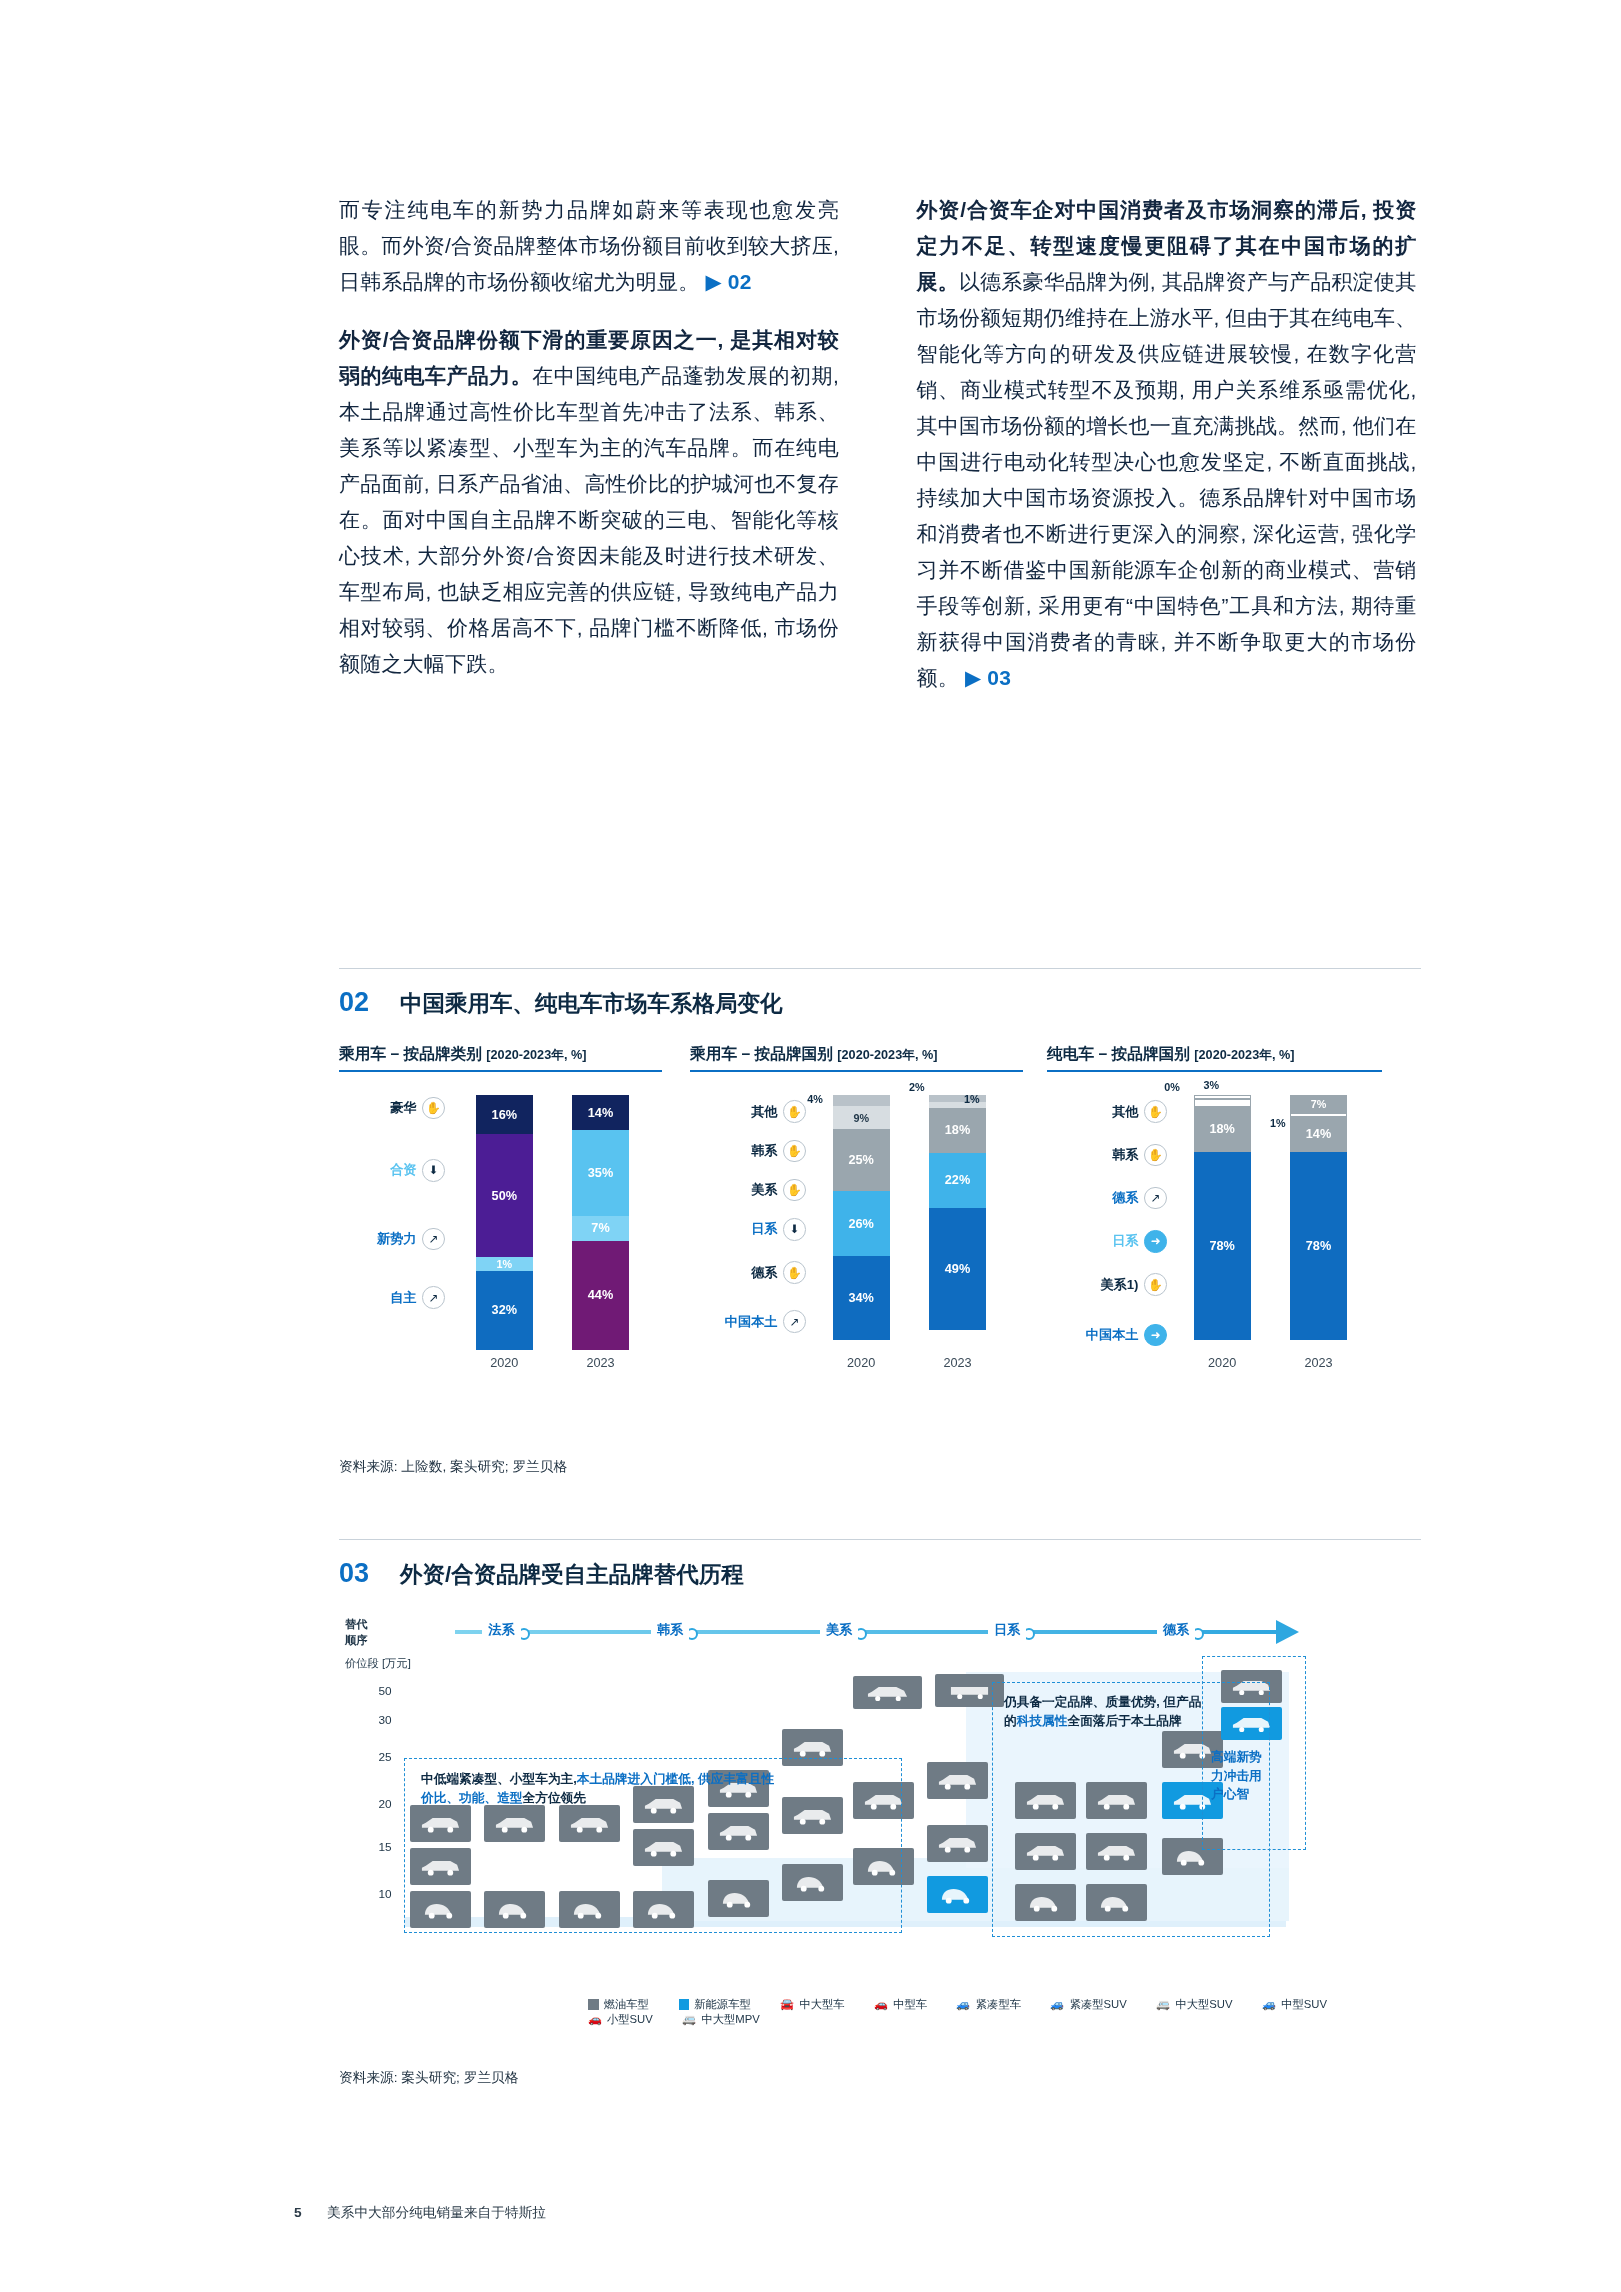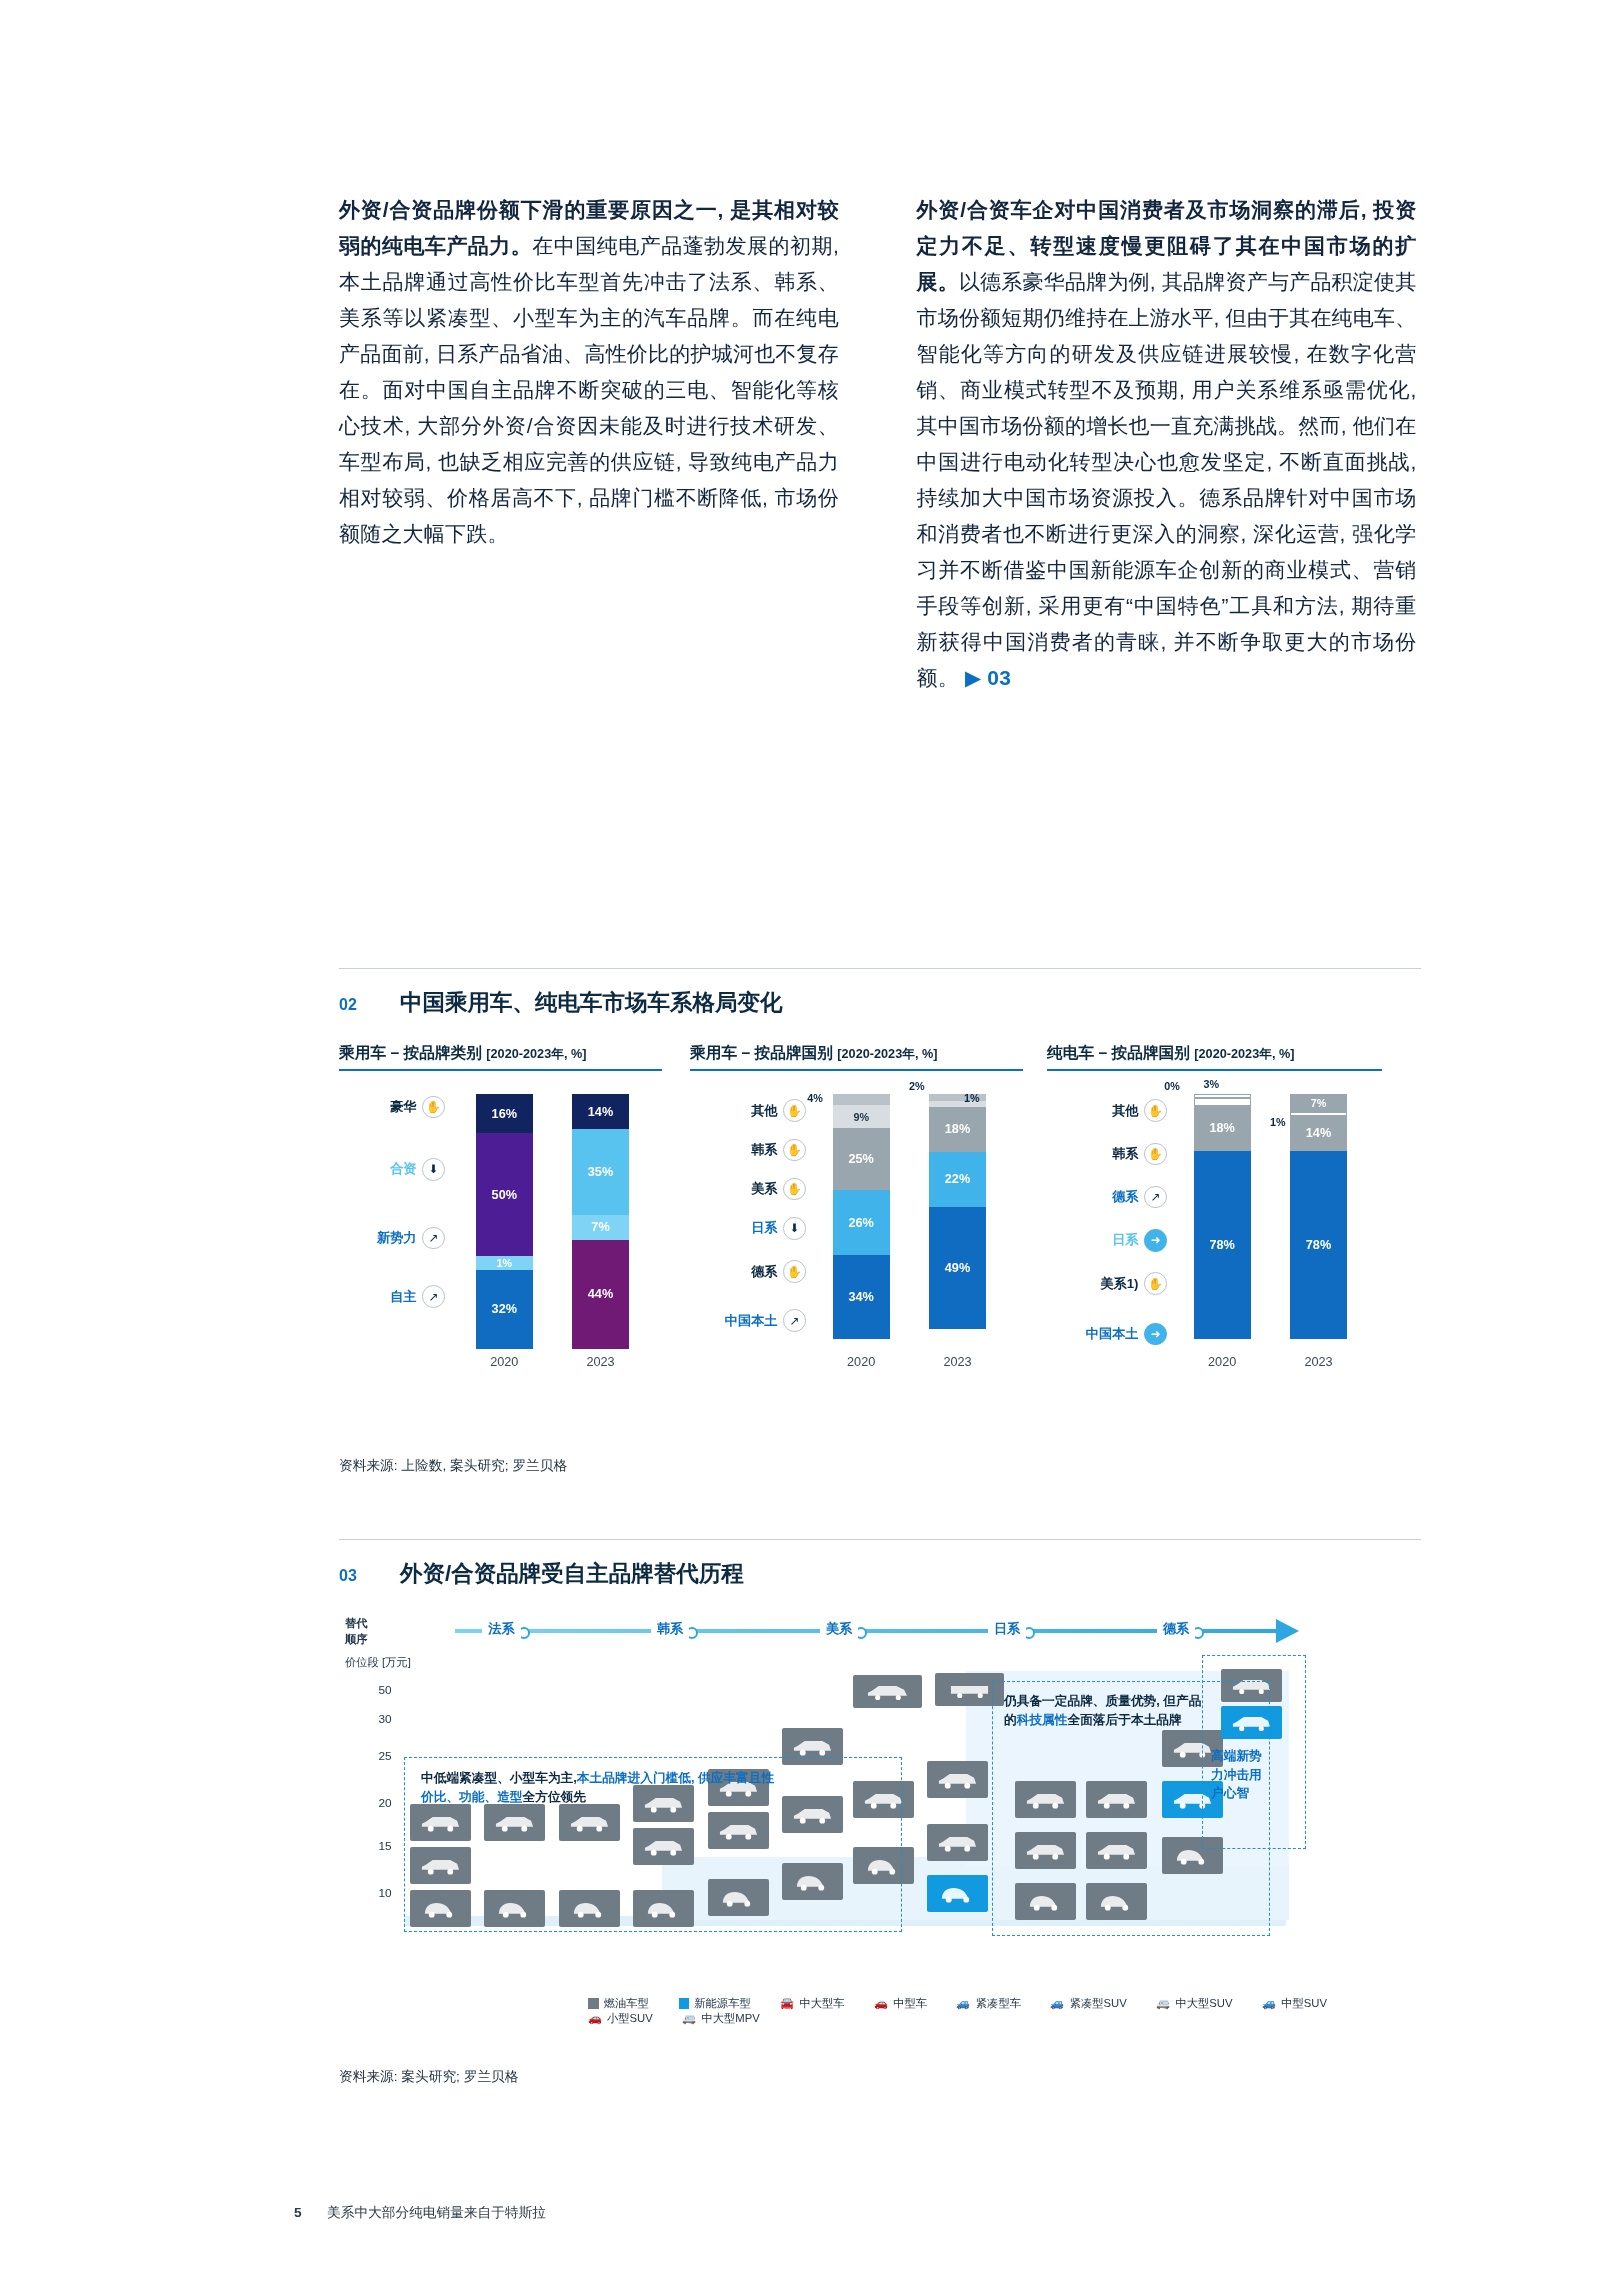--- a/index.html
+++ b/index.html
@@ -17,21 +17,21 @@
   .col{width:500px;display:inline-block;vertical-align:top;}
   .col.left{margin-right:73px;}
   .para{font-size:21px;line-height:36px;letter-spacing:0.2px;margin:0 0 21.6px 0;text-align:justify;}
   .b{font-weight:bold;}
   .ref{color:#0b6fc4;font-weight:bold;white-space:nowrap;}
 
   
   .exhibit{position:absolute;left:339px;width:1082px;}
   .ex-rule{border-top:1px solid #c9d2da;width:1082px;}
   .ex-head{margin-top:17.6px;display:flex;align-items:baseline;}
-  .ex-num{color:#0b6fc4;font-weight:bold;font-size:16px;width:61px;}
+  .ex-num{color:#0b6fc4;font-weight:bold;font-size:27px;width:61px;}
   .ex-title{font-weight:bold;font-size:22.5px;color:#0d2a43;}
 
   
   .c02{position:relative;margin-top:25.5px;height:392px;}
   .panel{position:absolute;top:0;}
   .panel-title{font-weight:bold;font-size:15.7px;color:#0d2a43;border-bottom:2px solid #0b6fc4;padding-bottom:4.9px;white-space:nowrap;}
   .panel-title .rng{font-weight:bold;font-size:12.7px;}
   .legend-col{position:absolute;font-size:13.2px;}
   .leg-row{display:flex;align-items:center;justify-content:flex-end;height:21.6px;}
   .leg-label{font-weight:bold;margin-right:5.9px;}
@@ -71,20 +71,23 @@
   .footer .pg{font-weight:bold;margin-right:21.6px;}
 </style>
 </head>
 <body>
 
 <div class="page">
 
   <div class="cols">
     <div class="col left">
       <p class="para">
+        <span>而专注纯电车的新势力品牌如蔚来等表现也愈发亮眼。而外资/合资品牌整体市场份额目前收到较大挤压, 日韩系品牌的市场份额收缩尤为明显。</span><span class="ref"> ▶ 02</span>
+      </p>
+      <p class="para">
         <span class="b">外资/合资品牌份额下滑的重要原因之一, 是其相对较弱的纯电车产品力。</span><span>在中国纯电产品蓬勃发展的初期, 本土品牌通过高性价比车型首先冲击了法系、韩系、美系等以紧凑型、小型车为主的汽车品牌。而在纯电产品面前, 日系产品省油、高性价比的护城河也不复存在。面对中国自主品牌不断突破的三电、智能化等核心技术, 大部分外资/合资因未能及时进行技术研发、车型布局, 也缺乏相应完善的供应链, 导致纯电产品力相对较弱、价格居高不下, 品牌门槛不断降低, 市场份额随之大幅下跌。</span>
       </p>
     </div>
     <div class="col">
       <p class="para">
         <span class="b">外资/合资车企对中国消费者及市场洞察的滞后, 投资定力不足、转型速度慢更阻碍了其在中国市场的扩展。</span><span>以德系豪华品牌为例, 其品牌资产与产品积淀使其市场份额短期仍维持在上游水平, 但由于其在纯电车、智能化等方向的研发及供应链进展较慢, 在数字化营销、商业模式转型不及预期, 用户关系维系亟需优化, 其中国市场份额的增长也一直充满挑战。然而, 他们在中国进行电动化转型决心也愈发坚定, 不断直面挑战, 持续加大中国市场资源投入。德系品牌针对中国市场和消费者也不断进行更深入的洞察, 深化运营, 强化学习并不断借鉴中国新能源车企创新的商业模式、营销手段等创新, 采用更有“中国特色”工具和方法, 期待重新获得中国消费者的青睐, 并不断争取更大的市场份额。</span><span class="ref"> ▶ 03</span>
       </p>
     </div>
   </div>
 

